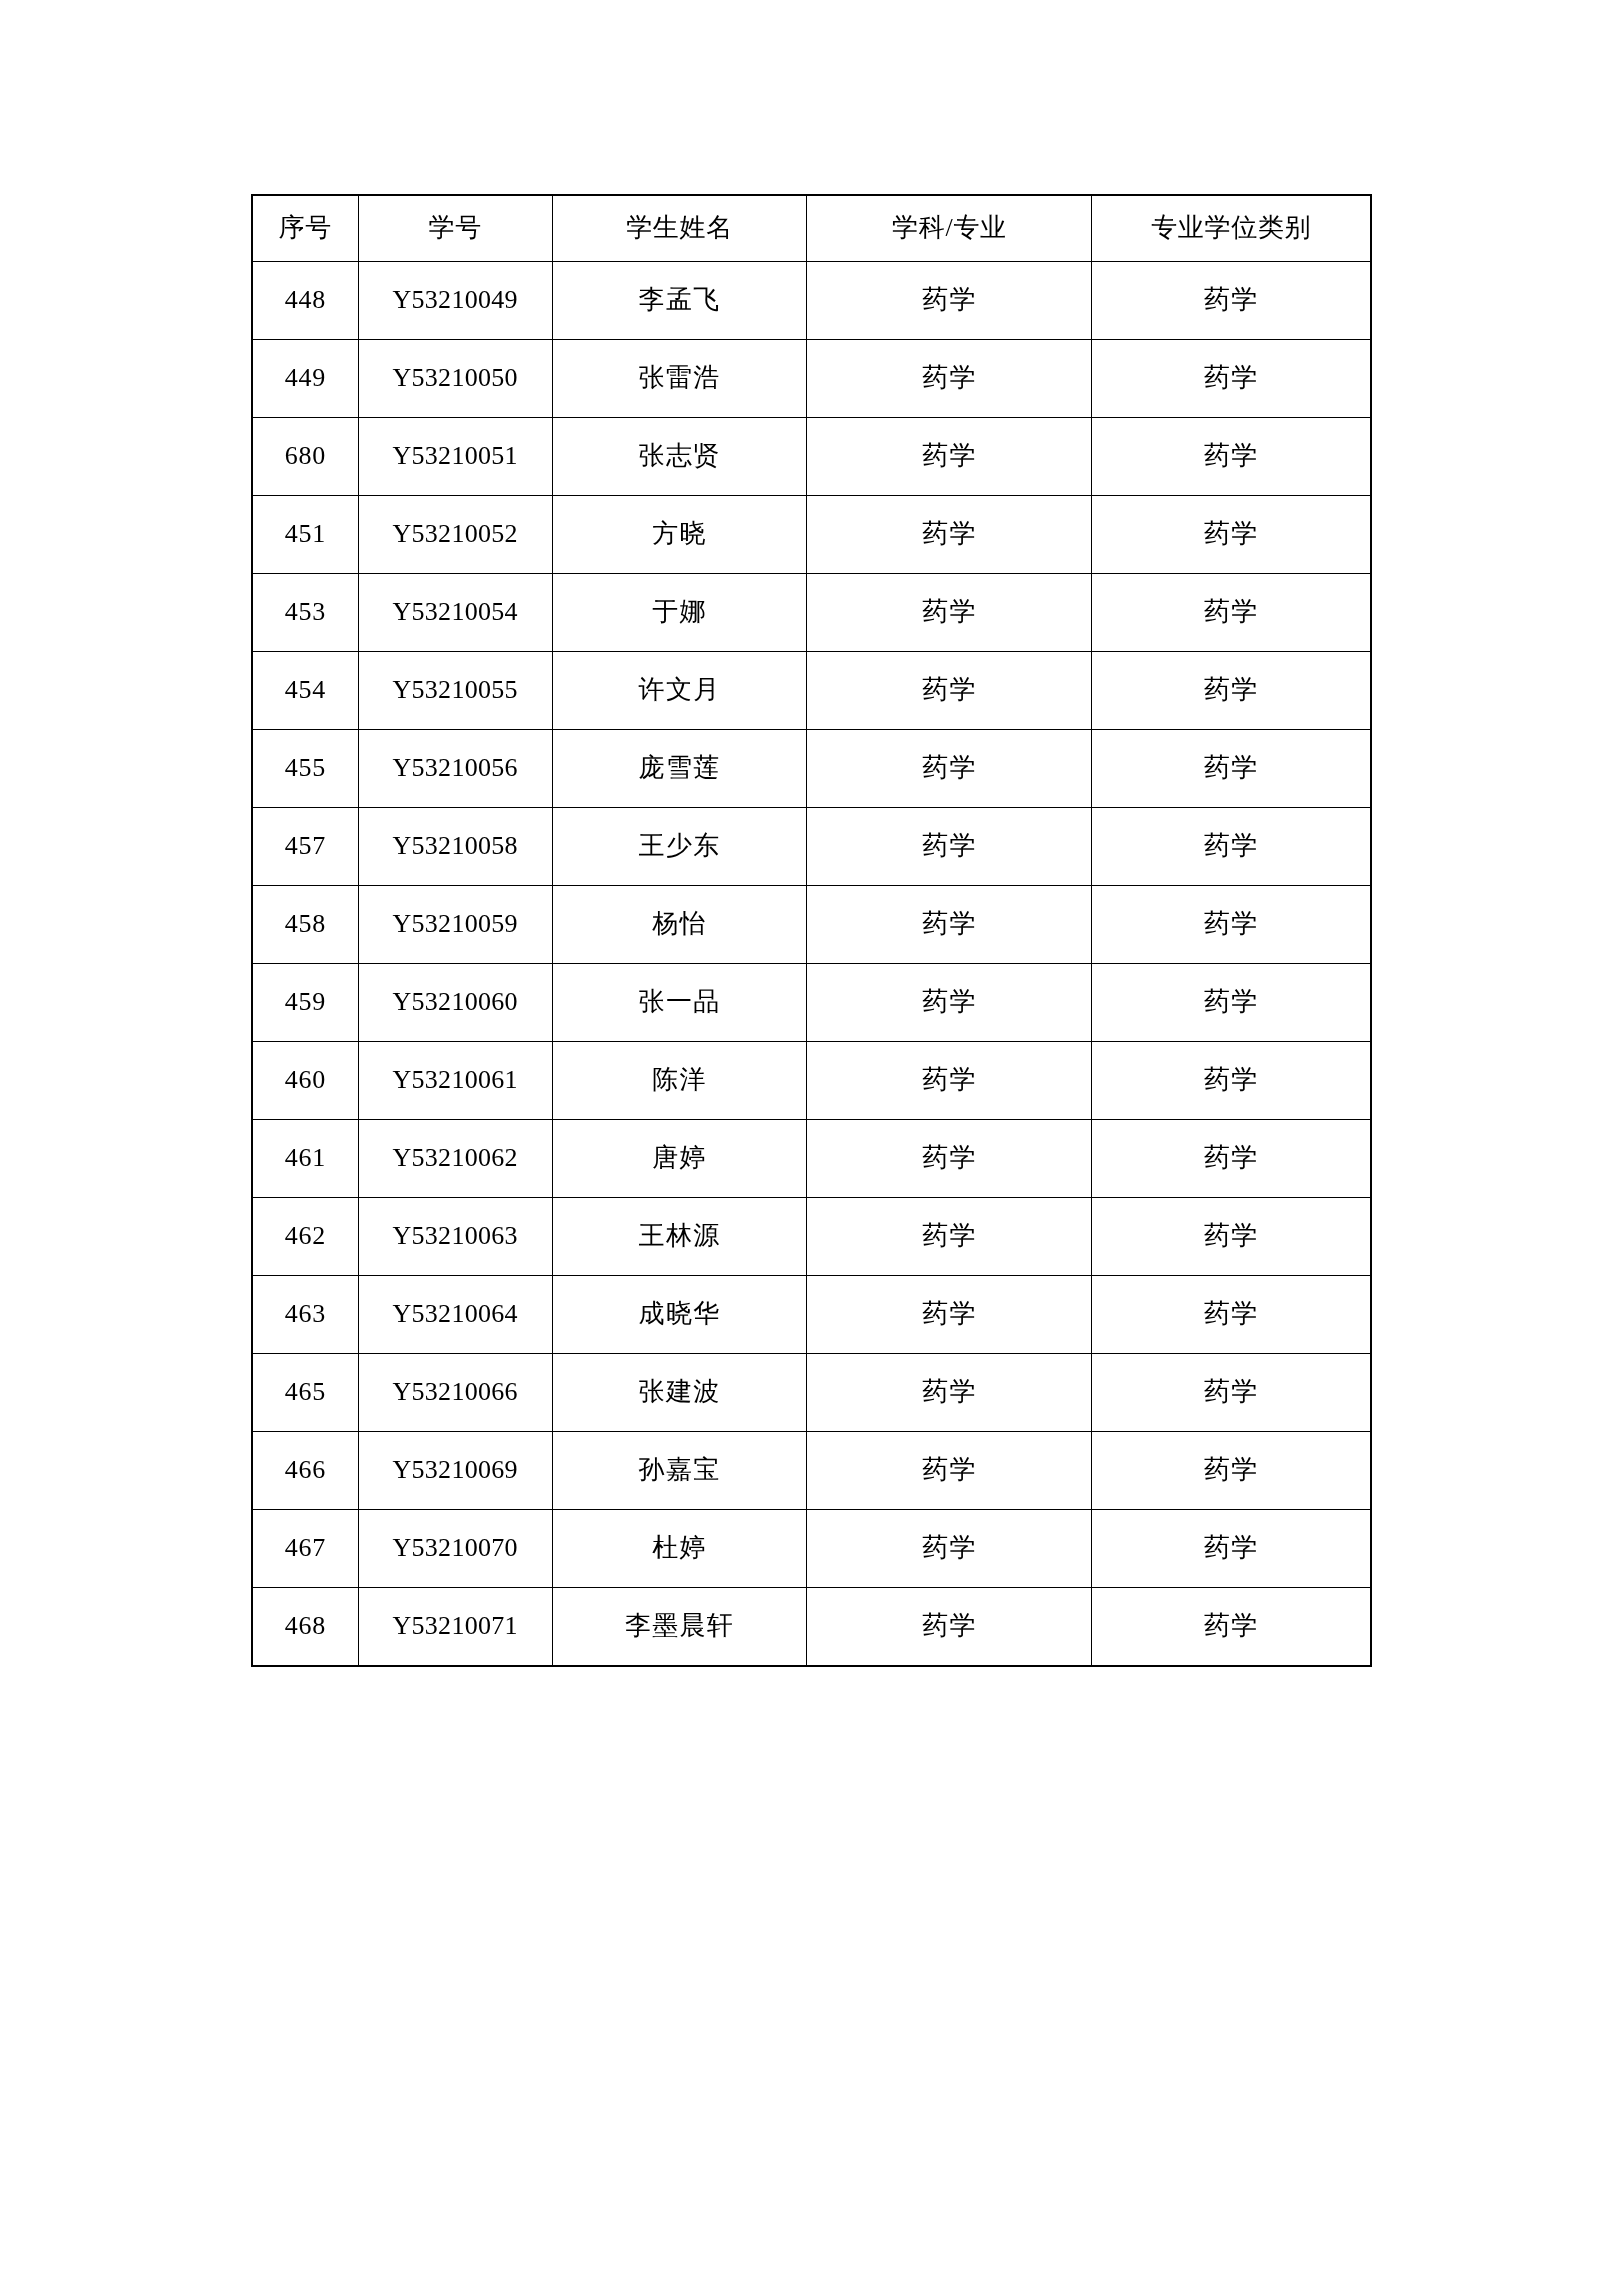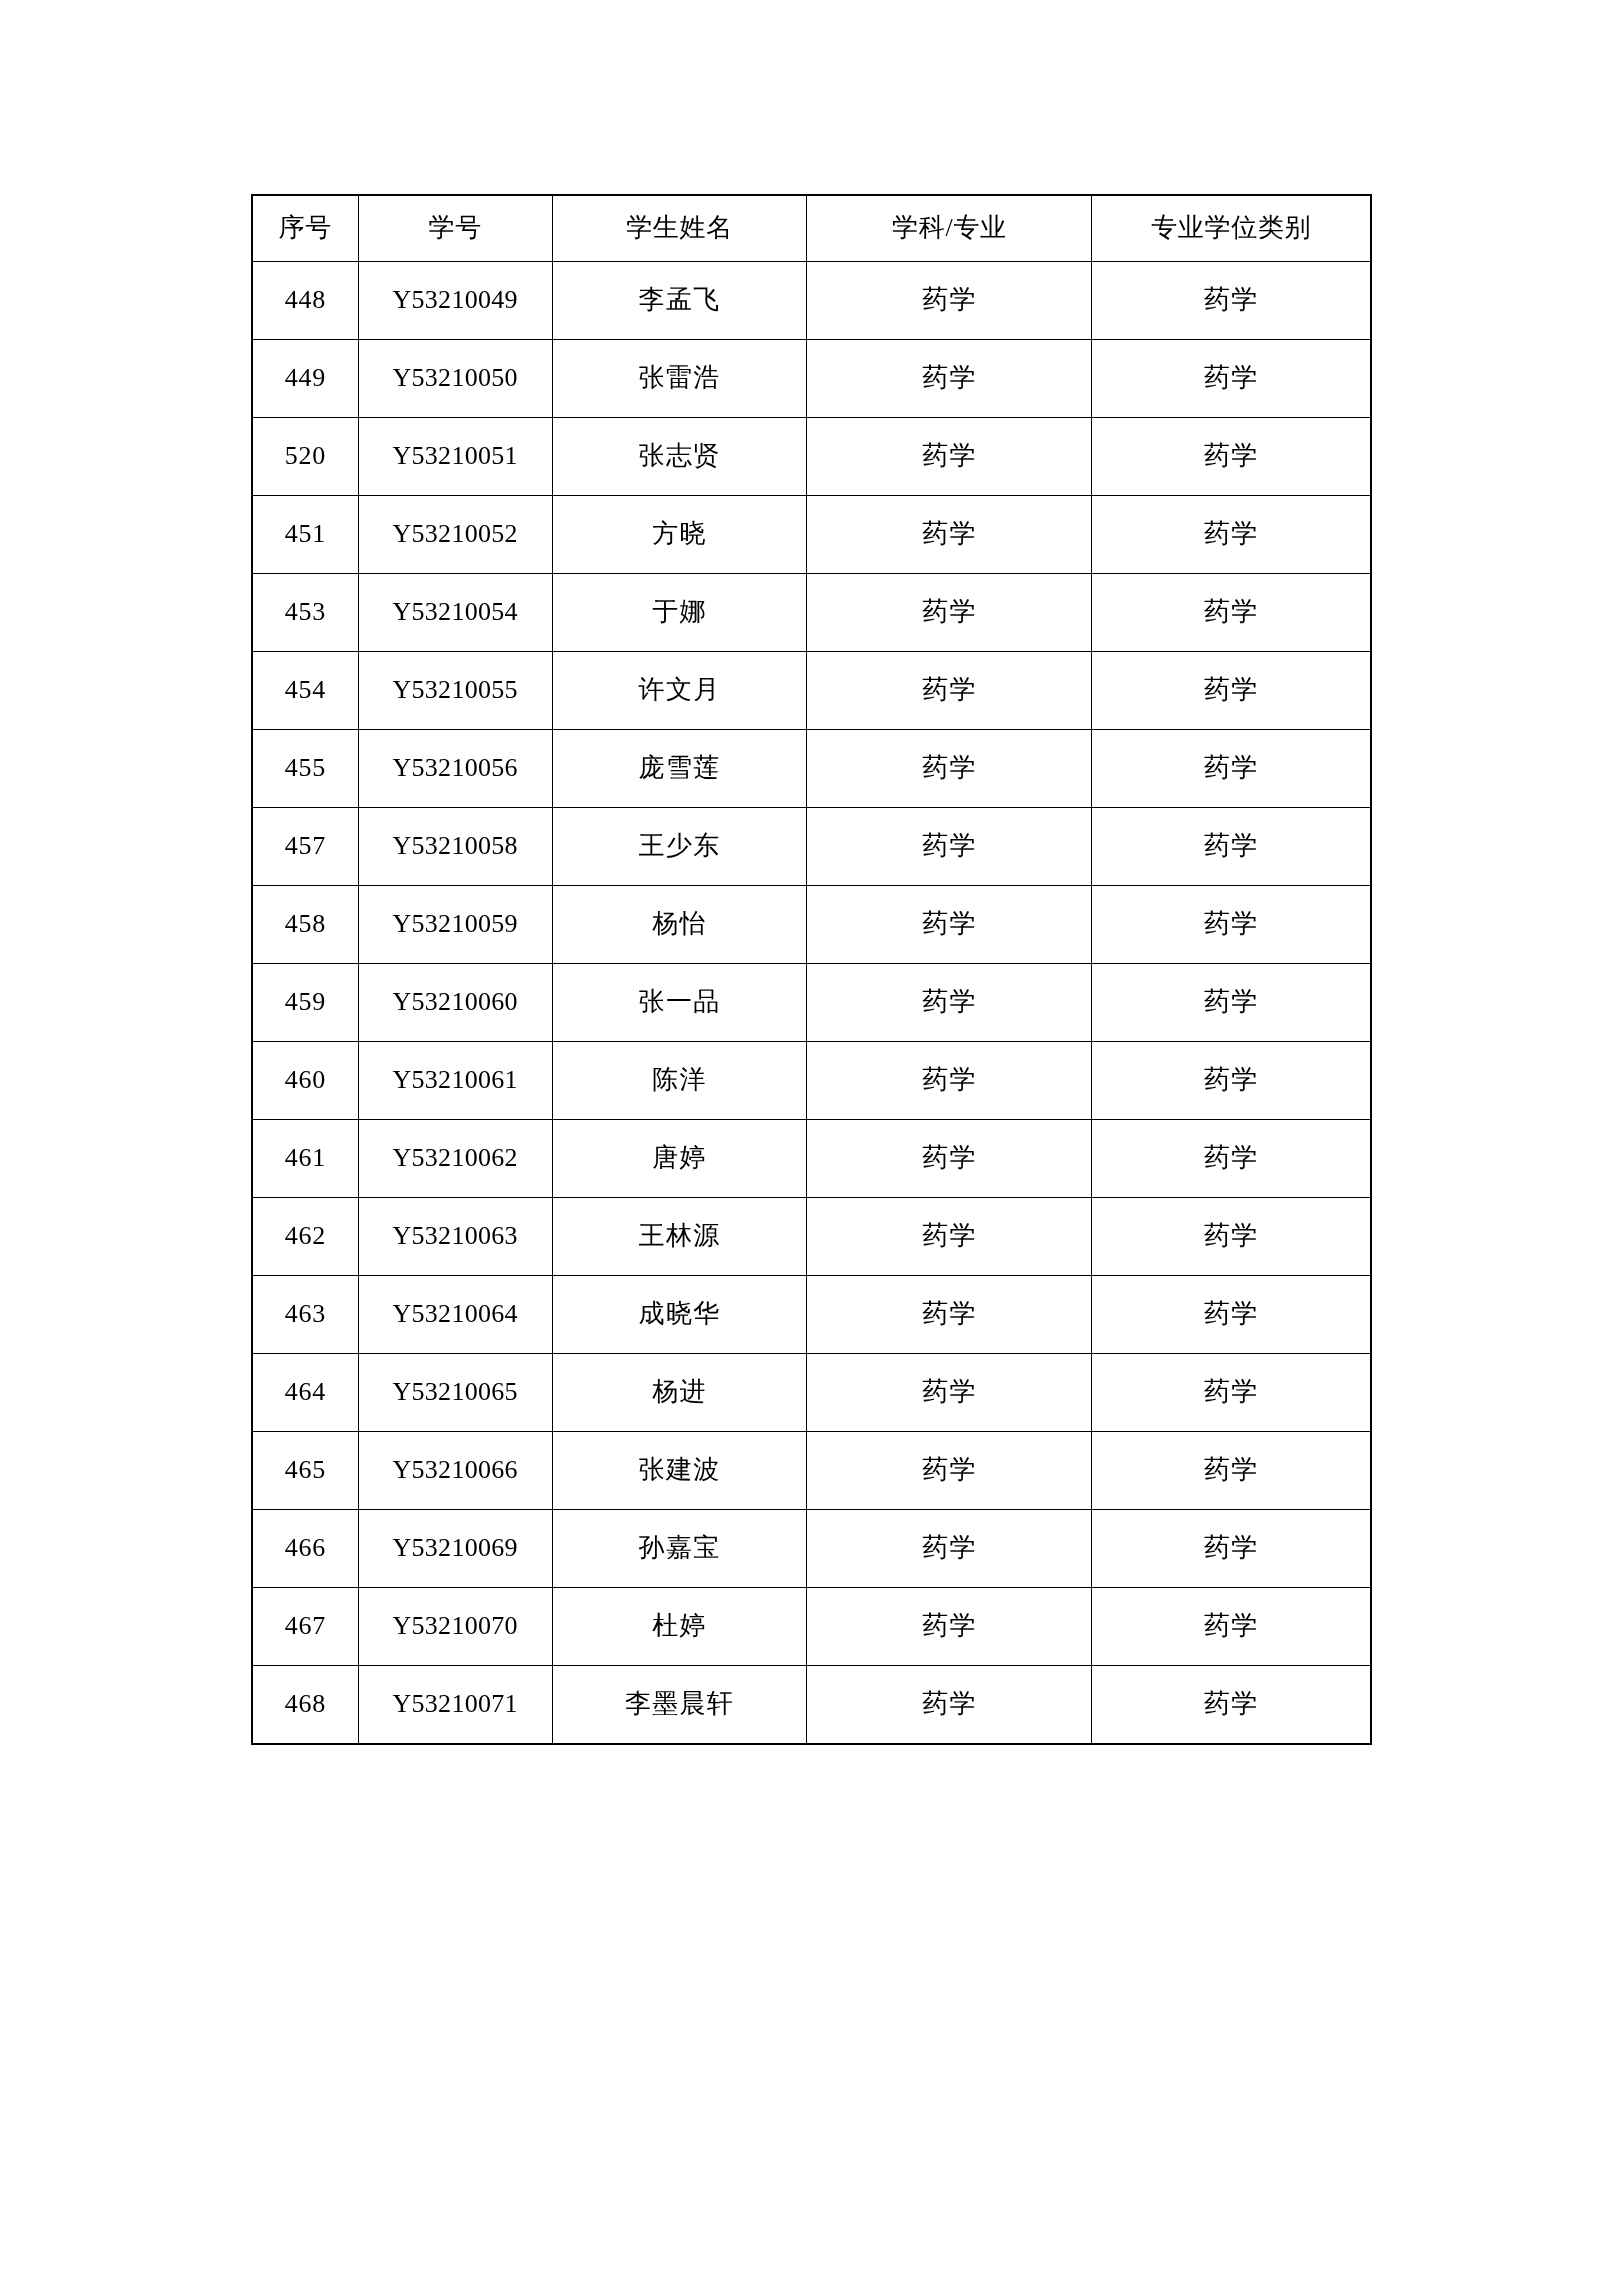--- a/index.html
+++ b/index.html
@@ -110,21 +110,21 @@
             <td class="deg-cell">药学</td>
           </tr>
           <tr>
             <td class="seq-cell">449</td>
             <td class="sid-cell">Y53210050</td>
             <td class="name-cell">张雷浩</td>
             <td class="major-cell">药学</td>
             <td class="deg-cell">药学</td>
           </tr>
           <tr>
-            <td class="seq-cell">520</td>
+            <td class="seq-cell">680</td>
             <td class="sid-cell">Y53210051</td>
             <td class="name-cell">张志贤</td>
             <td class="major-cell">药学</td>
             <td class="deg-cell">药学</td>
           </tr>
           <tr>
             <td class="seq-cell">451</td>
             <td class="sid-cell">Y53210052</td>
             <td class="name-cell">方晓</td>
             <td class="major-cell">药学</td>
@@ -190,27 +190,20 @@
             <td class="seq-cell">462</td>
             <td class="sid-cell">Y53210063</td>
             <td class="name-cell">王林源</td>
             <td class="major-cell">药学</td>
             <td class="deg-cell">药学</td>
           </tr>
           <tr>
             <td class="seq-cell">463</td>
             <td class="sid-cell">Y53210064</td>
             <td class="name-cell">成晓华</td>
-            <td class="major-cell">药学</td>
-            <td class="deg-cell">药学</td>
-          </tr>
-          <tr>
-            <td class="seq-cell">464</td>
-            <td class="sid-cell">Y53210065</td>
-            <td class="name-cell">杨进</td>
             <td class="major-cell">药学</td>
             <td class="deg-cell">药学</td>
           </tr>
           <tr>
             <td class="seq-cell">465</td>
             <td class="sid-cell">Y53210066</td>
             <td class="name-cell">张建波</td>
             <td class="major-cell">药学</td>
             <td class="deg-cell">药学</td>
           </tr>

